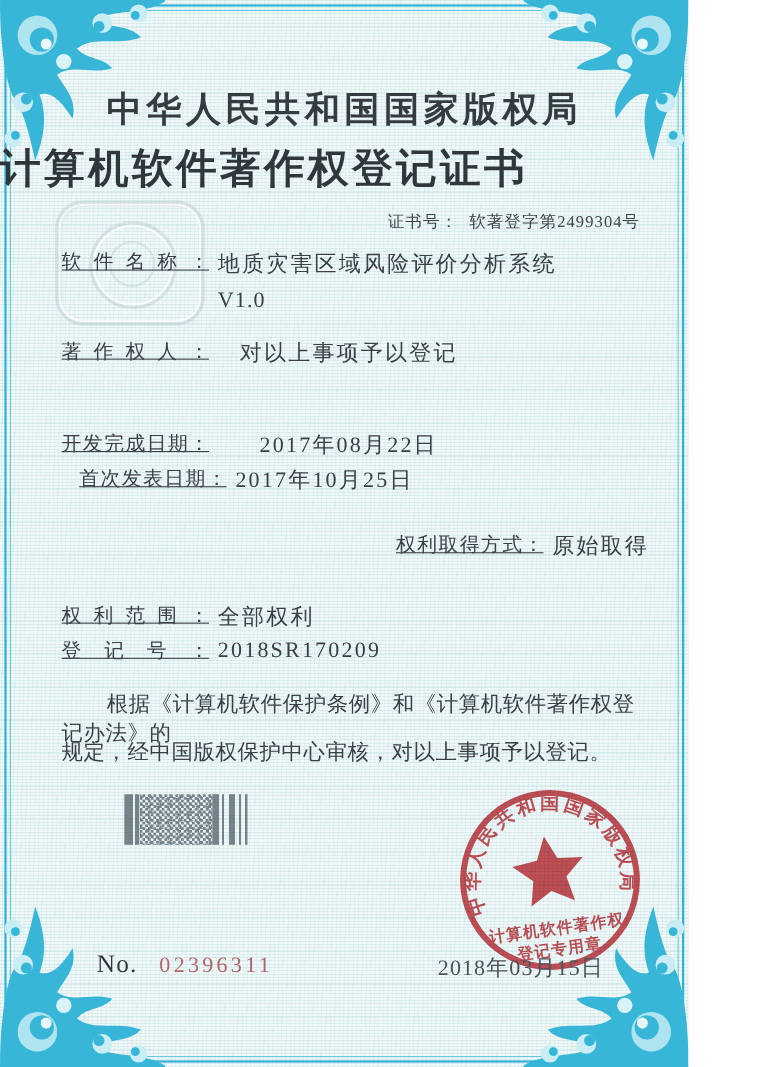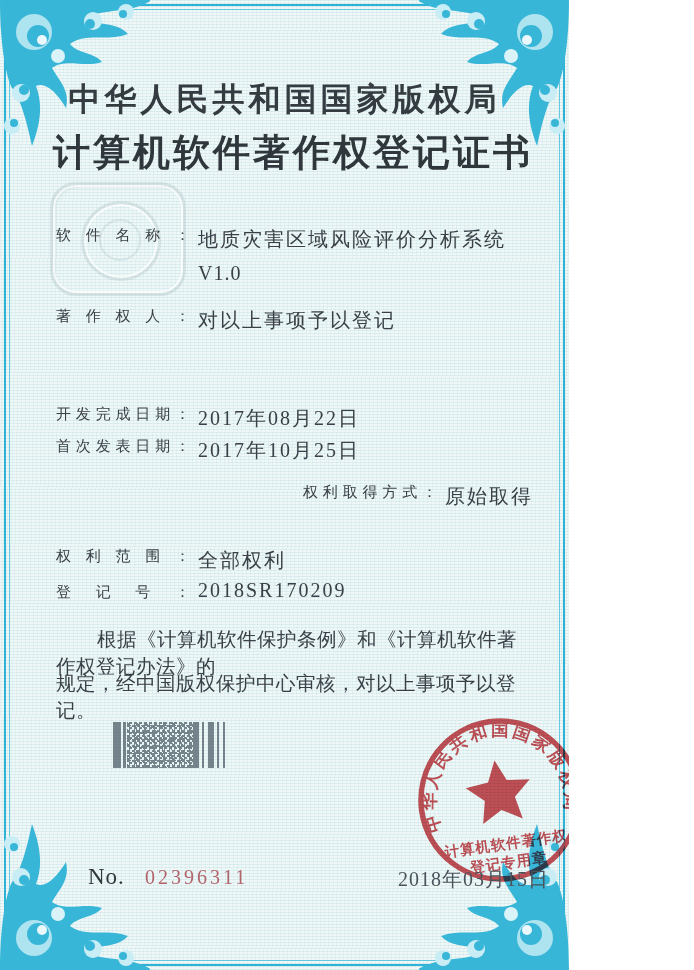--- a/index.html
+++ b/index.html
@@ -1,20 +1,20 @@
 <!DOCTYPE html>
 <html><head>
 <meta charset="utf-8">
 <style>
   * { margin:0; padding:0; box-sizing:border-box; }
   html,body { background:#ffffff; }
   body { font-family:"Liberation Serif","DejaVu Serif",serif; }
 
   .page {
-    position:relative; width:569px; height:970px; overflow:hidden;
+    position:relative; width:626px; height:970px; overflow:hidden;
     background-color:#eff7f7;
     background-image:
       repeating-linear-gradient(91deg, rgba(120,190,200,0.10) 0 1px, transparent 1px 4px),
       repeating-linear-gradient(0deg, rgba(120,190,200,0.17) 0 1px, transparent 1px 3px);
     color:#3c434a;
   }
 
   
   .frame-outer { position:absolute; inset:4px; border:2.5px solid #2eb2d6; pointer-events:none; }
   .frame-inner { position:absolute; inset:9px; border:1px solid #66c9e2; pointer-events:none; }
@@ -26,22 +26,22 @@
   .corner.br { right:0; bottom:0; transform:scale(-1,-1); }
 
   
   .authority {
     position:absolute; top:78px; left:0; width:100%;
     text-align:center; font-size:32px; font-weight:bold;
     letter-spacing:4px; color:#343b41;
   }
   .cert-title {
     position:absolute; top:128px; left:0; width:100%;
-    text-align:center; font-size:37px; font-weight:bold;
-    letter-spacing:3px; color:#2f363c;padding-left:17px;
+    text-align:left; font-size:37px; font-weight:bold;
+    letter-spacing:3px; color:#2f363c;
   }
   .cert-no-line {
     position:absolute; top:192px; right:44px;
     font-size:15px; letter-spacing:1px; color:#3d454c;
   }
   .cert-no-line .lbl { margin-right:10px; }
 
   
   .emboss {
     position:absolute; left:50px; top:182px; width:136px; height:114px;
@@ -55,27 +55,27 @@
     box-shadow: inset 0 0 0 2px rgba(255,255,255,0.7);
   }
   .emboss::after {
     content:""; position:absolute; left:46px; top:34px; width:38px; height:38px;
     border-radius:50%; border:2px solid rgba(165,186,190,0.28);
   }
 
   
   .row { position:absolute; left:56px; right:36px; display:flex; align-items:flex-start; font-size:20px; }
   .row .label {
-    flex:0 0 134px; font-size:15px; letter-spacing:0;
-    text-align:justify; text-align-last:justify; color:#394047;
+    flex:0 0 134px; font-size:18px; letter-spacing:0;
+    text-align:justify; text-align-last:justify; color:#394047;text-decoration:underline;
   }
   .row .value { margin-left:8px; letter-spacing:2px; color:#394047; }
   .row .value .v2 { letter-spacing:1px; margin-top:9px; }
-  .r0 { top:226px; } .r1 { top:307px; } .r2 { top:405px; }
-  .r3 { top:437px; } .r4 { top:483px;justify-content:flex-end; } .r5 { top:547px; } .r6 { top:579px;align-items:flex-end; }
+  .r0 { top:226px; } .r1 { top:307px;gap:20px; } .r2 { top:391px;gap:38px; }
+  .r3 { top:423px;margin-left:16px; } .r4 { top:483px;justify-content:flex-end; } .r5 { top:547px; } .r6 { top:579px;align-items:flex-end; }
 
   
   .statement { position:absolute; left:56px; right:38px; font-size:19.5px; letter-spacing:0.5px; color:#394047; }
   .st1 { top:626px; text-indent:41px; }
   .st2 { top:670px; }
 
   
   .barcode { position:absolute; left:113px; top:722px; width:112px; height:46px; display:flex; opacity:0.78; }
   .bc-left { width:14px; height:100%;
     background:linear-gradient(90deg,#55656e 0 8px, transparent 8px 10px, #55656e 10px 13px, transparent 13px); }
@@ -143,20 +143,23 @@
   <svg class="corner bl" viewBox="0 0 150 150">
       <use href="#corner-ornament"></use>
     </svg>
   <svg class="corner br" viewBox="0 0 150 150">
       <use href="#corner-ornament"></use>
     </svg>
 
   <div class="authority">中华人民共和国国家版权局</div>
   <div class="cert-title">计算机软件著作权登记证书</div>
 
+  <div class="cert-no-line">
+    <span class="lbl">证书号：</span><span>软著登字第2499304号</span>
+  </div>
 
   <div class="emboss"></div>
 
   <div class="row r0">
     <span class="label">软件名称：</span>
     <span class="value">
       <div>地质灾害区域风险评价分析系统</div>
       <div class="v2">V1.0</div>
     </span>
   </div>

